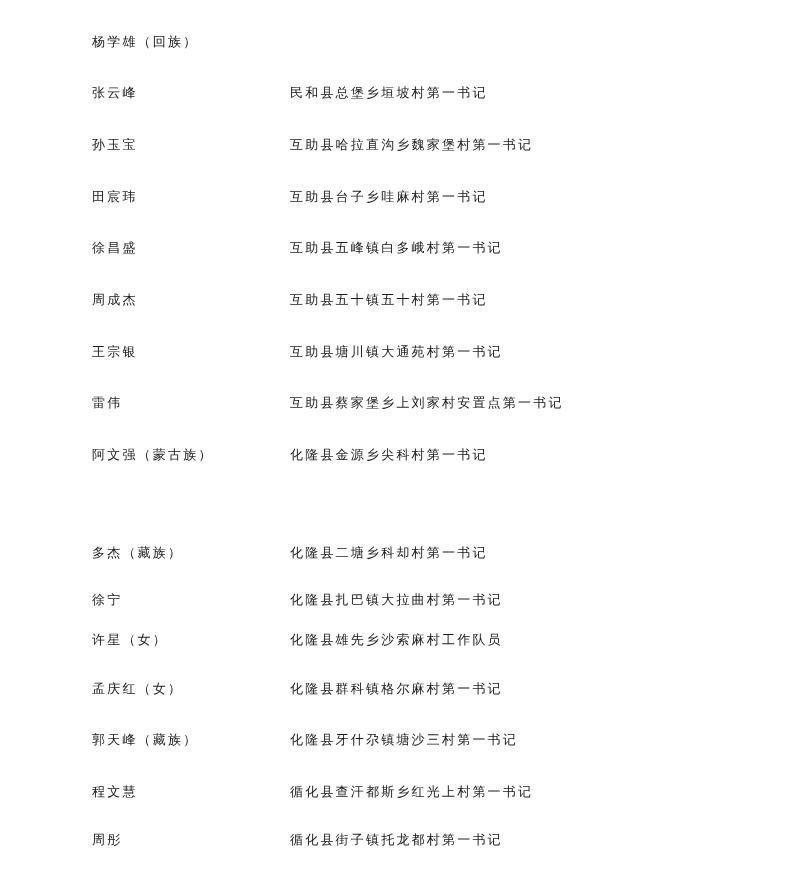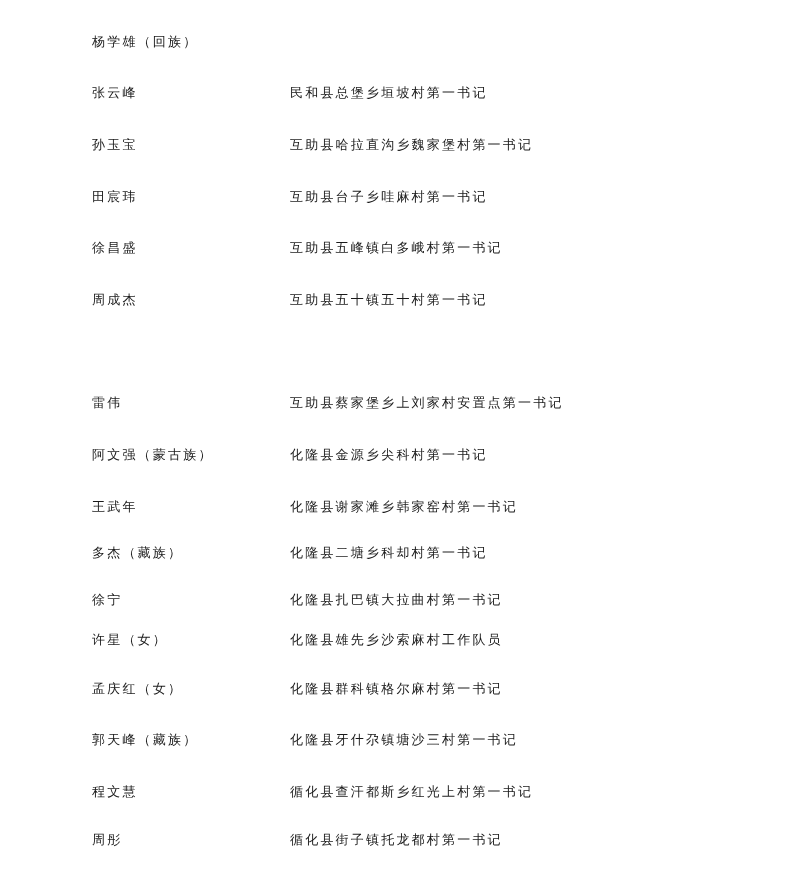--- a/index.html
+++ b/index.html
@@ -59,31 +59,31 @@
     <span class="position">互助县五峰镇白多峨村第一书记</span>
   </div>
   <div class="row" style="top: 182px;">
     <span class="name">田宸玮</span>
     <span class="position">互助县台子乡哇麻村第一书记</span>
   </div>
   <div class="row" style="top: 285px;">
     <span class="name">周成杰</span>
     <span class="position">互助县五十镇五十村第一书记</span>
   </div>
+  <div class="row" style="top: 337px;">
+    <span class="name">王宗银</span>
+    <span class="position">互助县塘川镇大通苑村第一书记</span>
+  </div>
   <div class="row" style="top: 388px; padding-left: 16px;">
     <span class="name">雷伟</span>
     <span class="position">互助县蔡家堡乡上刘家村安置点第一书记</span>
   </div>
   <div class="row" style="top: 440px;">
     <span class="name">阿文强（蒙古族）</span>
     <span class="position">化隆县金源乡尖科村第一书记</span>
-  </div>
-  <div class="row" style="top: 492px;">
-    <span class="name">王武年</span>
-    <span class="position">化隆县谢家滩乡韩家窑村第一书记</span>
   </div>
   <div class="row" style="top: 538px;">
     <span class="name">多杰（藏族）</span>
     <span class="position">化隆县二塘乡科却村第一书记</span>
   </div>
   <div class="row" style="top: 585px;">
     <span class="name">徐宁</span>
     <span class="position">化隆县扎巴镇大拉曲村第一书记</span>
   </div>
   <div class="row" style="top: 625px;">

